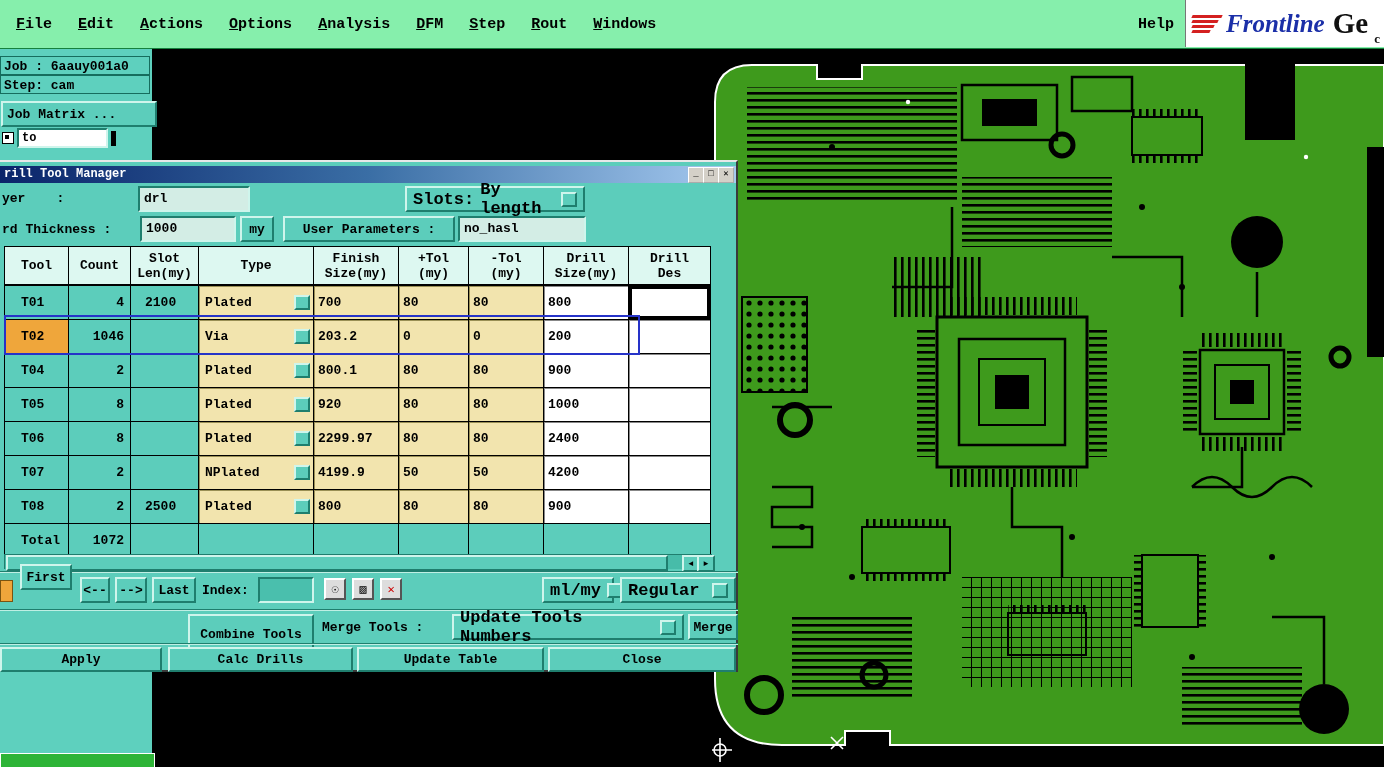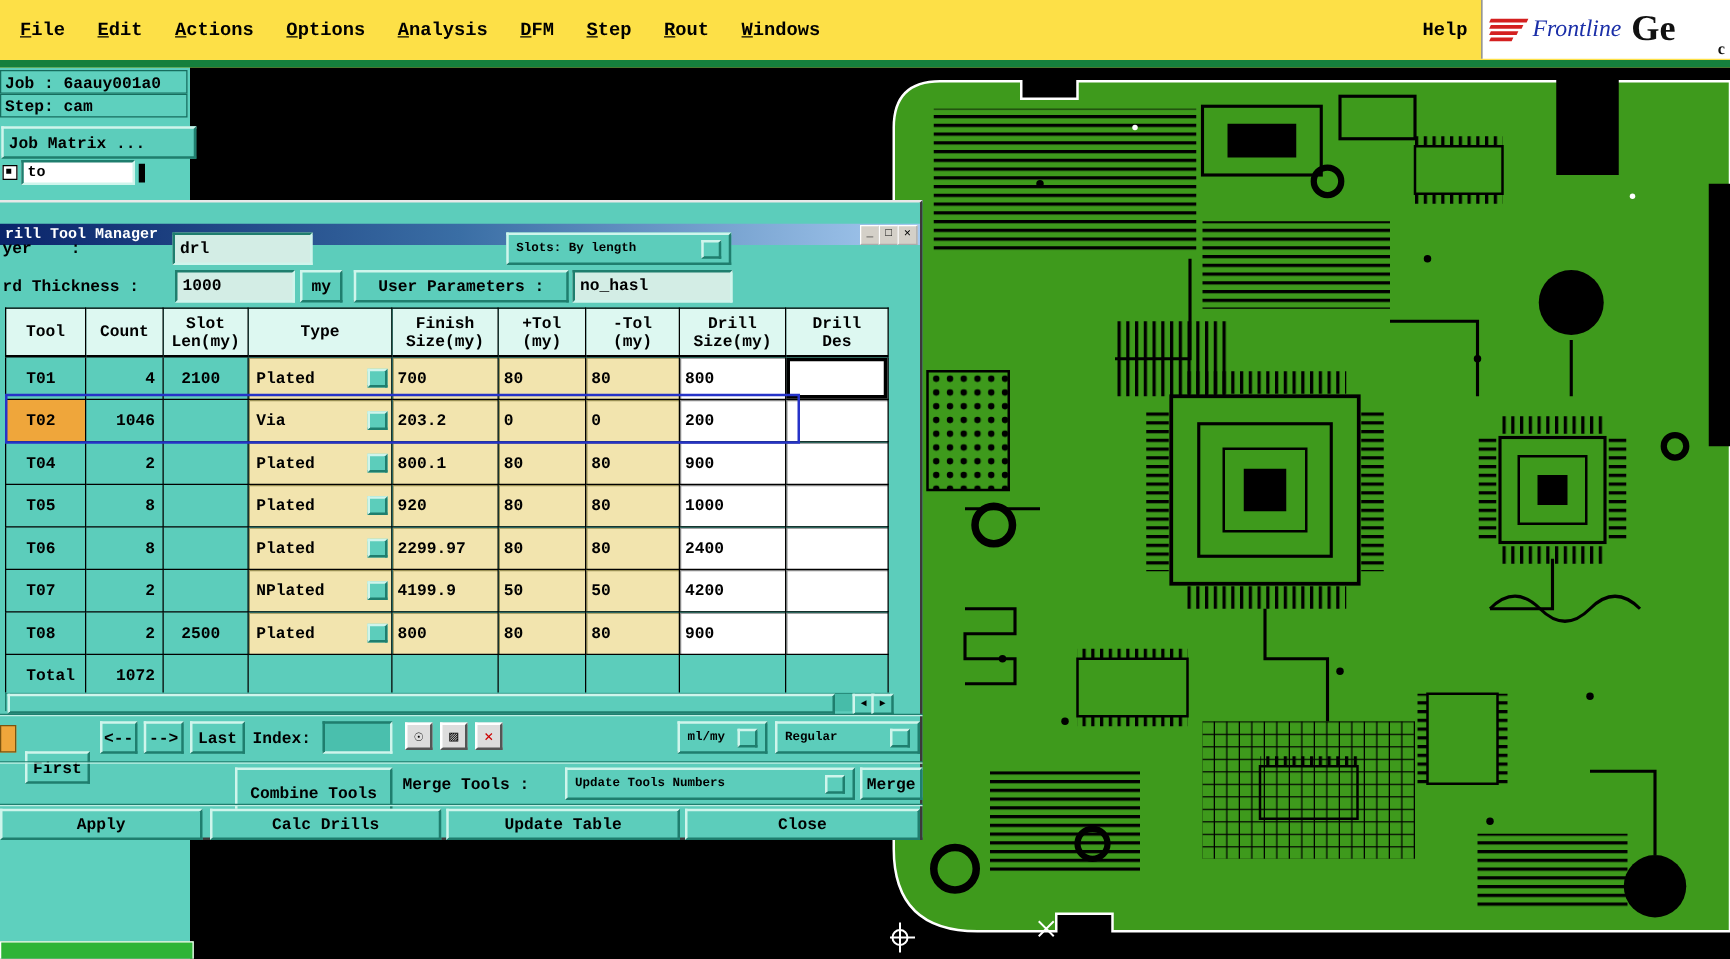--- a/index.html
+++ b/index.html
@@ -6,52 +6,52 @@
   body{position:relative;width:1384px;height:767px;background:#000;overflow:hidden;
        font-family:"Liberation Mono","DejaVu Sans Mono",monospace;font-weight:bold;color:#000}
   .abs{position:absolute}
   .raised{background:#5CCDBB;border-top:2px solid #CFF5EC;border-left:2px solid #CFF5EC;
           border-bottom:2px solid #1F7E6E;border-right:2px solid #1F7E6E}
   .sunken{border-top:2px solid #1F7E6E;border-left:2px solid #1F7E6E;
           border-bottom:2px solid #CFF5EC;border-right:2px solid #CFF5EC}
   .btn{display:flex;align-items:center;justify-content:center;font-size:13px;cursor:default;white-space:pre}
   .lbl{font-size:13px;white-space:pre}
   
-  #menubar{left:0;top:0;width:1384px;height:48px;background:#fde047;border-bottom:6px solid #15803d;z-index:20}
+  #menubar{left:0;top:0;width:1384px;height:48px;background:#86efac;border-bottom:1px solid #15803d;z-index:20}
   #menu-items{position:absolute;left:16px;top:0;height:48px;display:flex;align-items:center;gap:26px;font-size:15px}
   .mi{cursor:default}
   #help{position:absolute;left:1138px;top:16px;font-size:15px}
   #logo{position:absolute;right:0;top:0;width:198px;height:47px;background:#fff;border-left:1px solid #777;
         display:flex;align-items:center;z-index:21}
   #stripes{display:flex;flex-direction:column;gap:2px;margin:0 4px 0 6px}
   #stripes div{height:3px;background:#D42020;transform:skewX(-25deg)}
-  #brandname{font-family:"Liberation Serif",serif;font-style:italic;font-weight:normal;font-size:19px;color:#1B2FA8}
+  #brandname{font-family:"Liberation Serif",serif;font-style:italic;font-weight:bold;font-size:25px;color:#1B2FA8}
   #brandsuffix{font-family:"Liberation Serif",serif;font-size:29px;color:#111;margin-left:8px}
   #brandsub{font-family:"Liberation Serif",serif;font-size:13px;color:#111;position:absolute;right:4px;bottom:0}
   
   #jobpanel{left:0;top:48px;width:152px;height:719px;background:#5ED0BE;z-index:3}
   .jobrow{position:absolute;left:0;width:150px;height:19px;border:1px solid #166d5e;background:#5ED0BE;
           font-size:13px;line-height:19px;padding-left:3px;box-sizing:border-box}
   #jobmatrix{left:1px;top:53px;width:148px;height:22px}
   #towidget{position:absolute;left:2px;top:80px;display:flex;align-items:center;gap:3px}
   #tocheck{width:10px;height:10px;border:1px solid #000;background:#fff;position:relative}
   #tocheck:after{content:"";position:absolute;left:2px;top:2px;width:4px;height:4px;background:#000}
   #tofield{width:84px;height:16px;background:#fff;font-size:12px;line-height:16px;padding-left:3px}
   #toslider{width:5px;height:15px;background:#000}
   #layerbar{position:absolute;left:0;top:705px;width:153px;height:13px;background:#2EB437;border:1px solid #fff}
   
   #dialog{left:0;top:160px;width:738px;height:512px;background:#5CCDBB;z-index:10;
           border-top:2px solid #e8e8e8;border-right:2px solid #3a3a3a;border-bottom:2px solid #3a3a3a;box-sizing:border-box}
-  #titlebar{position:absolute;left:0;top:17px;width:100%;height:17px;
+  #titlebar{position:absolute;left:0;top:4px;width:100%;height:17px;
             background:linear-gradient(to right,#0a246a,#3a6ea5,#a6caf0);
             color:#fff;font-size:12px;line-height:17px;padding-left:4px;box-sizing:border-box}
   .wbtn{position:absolute;top:1px;width:14px;height:14px;background:#D4D0C8;border:1px outset #fff;
         font-size:9px;line-height:12px;text-align:center;color:#000}
   .fieldbox{position:absolute;background:#D3EDE5;font-size:13px;line-height:22px;padding-left:4px;box-sizing:border-box}
-  .optmenu{position:absolute;display:flex;align-items:center;font-size:10px;padding:0 6px;box-sizing:border-box;gap:6px}
+  .optmenu{position:absolute;display:flex;align-items:center;font-size:17px;padding:0 6px;box-sizing:border-box;gap:6px}
   .dd{display:inline-block;width:12px;height:11px;background:#5CCDBB;flex:none;margin-left:auto;
       border-top:2px solid #CFF5EC;border-left:2px solid #CFF5EC;border-bottom:2px solid #1F7E6E;border-right:2px solid #1F7E6E}
   
   #tablewrap{position:absolute;left:4px;top:84px;width:708px;height:303px;background:#5CCDBB}
   table{border-collapse:collapse;table-layout:fixed;width:706px}
   th,td{border:1px solid #000;font-size:13px;padding:0;overflow:hidden;white-space:nowrap}
   th{background:#DDF8F1;height:37px;font-size:13px;line-height:15px;border-bottom:2px solid #000}
   td{height:33px;background:#5CCDBB}
   td.tool{padding-left:16px}
   td.sel{background:#EFA63B}
@@ -423,21 +423,21 @@
 
   <div id="hscroll">
     <div id="hthumb" class="raised"></div>
     <div class="sarrow raised" style="left:678px">◄</div>
     <div class="sarrow raised" style="left:693px">►</div>
   </div>
 
   <div class="groove" style="top:409px"></div>
 
   <div id="orangesq"></div>
-  <div class="btn raised abs" style="left:20px;top:439px;width:52px;height:26px;box-sizing:border-box">First</div>
+  <div class="btn raised abs" style="left:20px;top:402px;width:52px;height:26px;box-sizing:border-box">First</div>
   <div class="btn raised abs" style="left:80px;top:415px;width:30px;height:26px;box-sizing:border-box">&lt;--</div>
   <div class="btn raised abs" style="left:115px;top:415px;width:32px;height:26px;box-sizing:border-box">--&gt;</div>
   <div class="btn raised abs" style="left:152px;top:415px;width:44px;height:26px;box-sizing:border-box">Last</div>
   <span class="lbl abs" style="left:202px;top:421px">Index:</span>
   <div class="fieldbox sunken" style="left:258px;top:415px;width:56px;height:26px;background:#4ABFAD"></div>
   <div class="iconbtn" style="left:324px">☉</div>
   <div class="iconbtn" style="left:352px">▨</div>
   <div class="iconbtn" style="left:380px;color:#C00">✕</div>
   <div class="optmenu raised" style="left:542px;top:415px;width:72px;height:26px">
     <span>ml/my</span>

